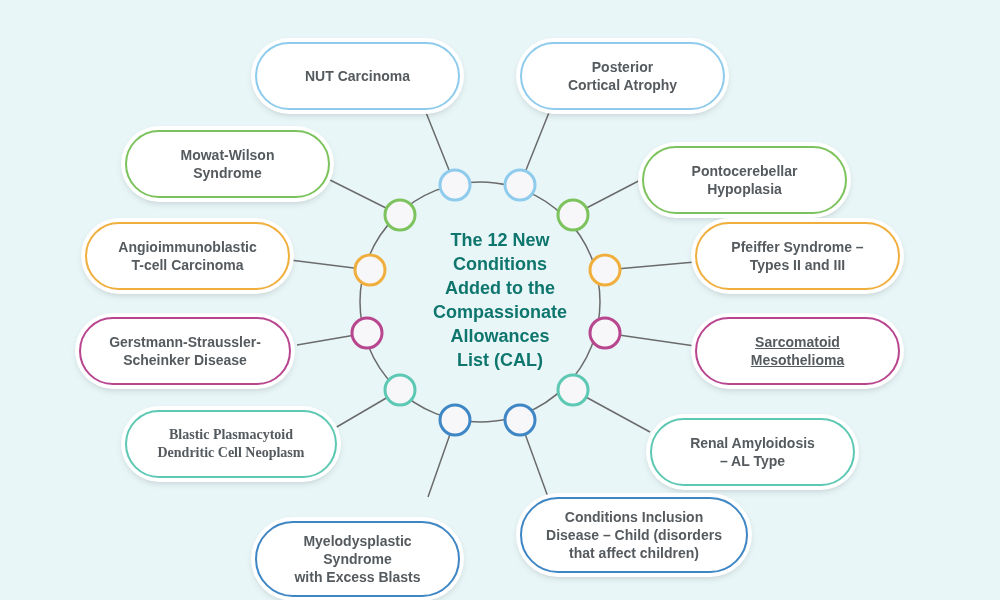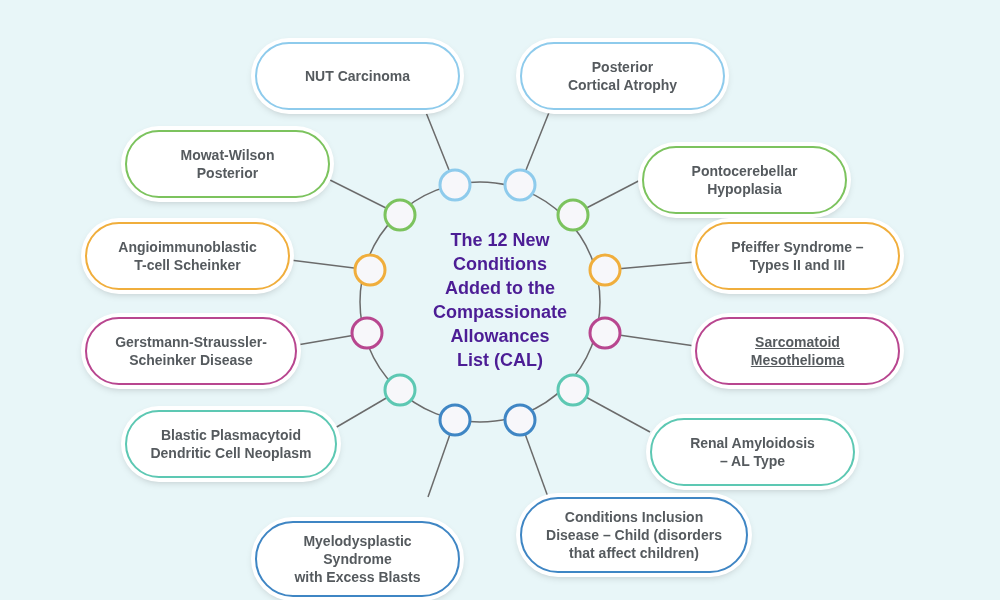--- a/index.html
+++ b/index.html
@@ -1,21 +1,21 @@
 <!DOCTYPE html>
 <html><head>
 <meta charset="utf-8">
 <style>
   html,body{margin:0;padding:0;}
   body{width:1000px;height:600px;background:#e8f6f8;position:relative;overflow:hidden;font-family:"Liberation Sans",sans-serif;}
   #diagram{position:absolute;left:0;top:0;width:1000px;height:600px;}
   .pill{position:absolute;box-sizing:border-box;background:#fff;border-radius:40px;display:flex;align-items:center;justify-content:center;text-align:center;
         color:#555a5e;font-weight:bold;font-size:14px;line-height:18px;box-shadow:0 0 0 4px #fff,0 3px 8px rgba(0,0,0,0.25);border:2.5px solid #888;padding:0 12px;}
   .pill span{white-space:pre-line;}
-  .center-title{position:absolute;left:380px;top:228px;width:240px;text-align:center;color:#4c1d95;font-weight:bold;font-size:18px;line-height:24px;white-space:pre-line;}
+  .center-title{position:absolute;left:380px;top:228px;width:240px;text-align:center;color:#0f766e;font-weight:bold;font-size:18px;line-height:24px;white-space:pre-line;}
 </style>
 </head>
 <body>
 
 <svg id="diagram" xmlns="http://www.w3.org/2000/svg" width="1000" height="600">
   <circle id="ring" cx="480" cy="302" r="120" fill="none" stroke-width="1.5" stroke="#6b6b6b"></circle>
   <g id="connectors">
       <line x1="425" y1="110" x2="455" y2="185" stroke="#6b6b6b" stroke-width="1.5"></line>
       <line x1="550" y1="110" x2="520" y2="185" stroke="#6b6b6b" stroke-width="1.5"></line>
       <line x1="330" y1="180" x2="400" y2="215" stroke="#6b6b6b" stroke-width="1.5"></line>
@@ -54,43 +54,43 @@
 <div id="pills">
     <div class="pill" style="left: 255px; top: 42px; width: 205px; height: 68px; border-color: rgb(142, 203, 236);">
       <span>NUT Carcinoma</span>
     </div>
     <div class="pill" style="left: 520px; top: 42px; width: 205px; height: 68px; border-color: rgb(142, 203, 236); text-align: center;">
       <span>Posterior
 Cortical Atrophy</span>
     </div>
     <div class="pill" style="left: 125px; top: 130px; width: 205px; height: 68px; border-color: rgb(124, 195, 94);">
       <span>Mowat-Wilson
-Posterior</span>
+Syndrome</span>
     </div>
     <div class="pill" style="left: 642px; top: 130px; width: 205px; height: 68px; border-color: rgb(124, 195, 94); margin-top: 16px;">
       <span>Pontocerebellar
 Hypoplasia</span>
     </div>
     <div class="pill" style="left: 85px; top: 222px; width: 205px; height: 68px; border-color: rgb(240, 174, 60);">
       <span>Angioimmunoblastic
-T-cell Scheinker</span>
+T-cell Carcinoma</span>
     </div>
     <div class="pill" style="left: 695px; top: 222px; width: 205px; height: 68px; border-color: rgb(240, 174, 60);">
       <span>Pfeiffer Syndrome –
 Types II and III</span>
     </div>
-    <div class="pill" style="left: 85px; top: 317px; width: 212px; height: 68px; border-color: rgb(184, 70, 143);">
+    <div class="pill" style="left: 79px; top: 317px; width: 212px; height: 68px; border-color: rgb(184, 70, 143);">
       <span>Gerstmann-Straussler-
 Scheinker Disease</span>
     </div>
     <div class="pill" style="left: 695px; top: 317px; width: 205px; height: 68px; border-color: rgb(184, 70, 143); text-decoration: underline;">
       <span>Sarcomatoid
 Mesothelioma</span>
     </div>
-    <div class="pill" style="left: 125px; top: 410px; width: 212px; height: 68px; border-color: rgb(93, 200, 179);">
+    <div class="pill" style="left: 125px; top: 410px; width: 212px; height: 68px; border-color: rgb(93, 200, 179); font-family: Liberation Serif, serif;">
       <span>Blastic Plasmacytoid
 Dendritic Cell Neoplasm</span>
     </div>
     <div class="pill" style="left: 650px; top: 410px; width: 205px; height: 68px; border-color: rgb(93, 200, 179); margin-top: 8px;">
       <span>Renal Amyloidosis
 – AL Type</span>
     </div>
     <div class="pill" style="left: 255px; top: 497px; width: 205px; height: 76px; border-color: rgb(63, 134, 196); margin-top: 24px;">
       <span>Myelodysplastic
 Syndrome

